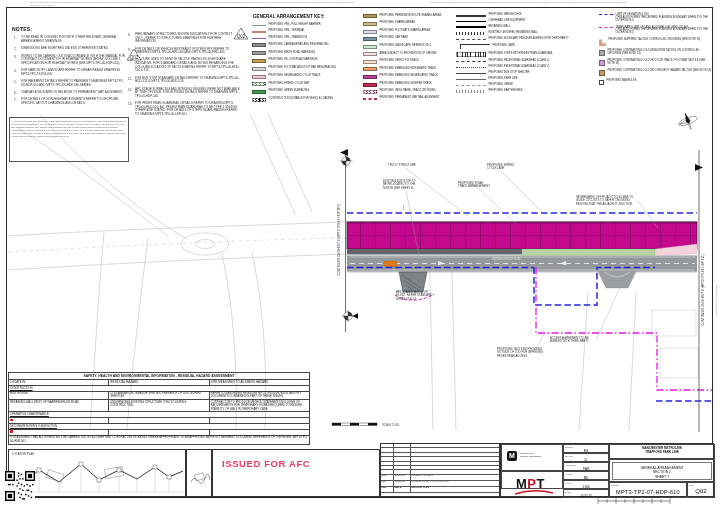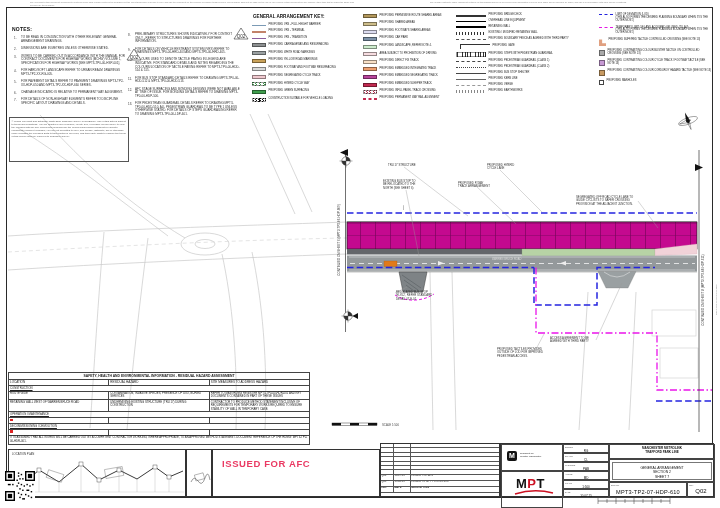--- a/index.html
+++ b/index.html
@@ -683,21 +683,21 @@
       </div>
     </div>
 
   <div id="tb" class="bbox">
     <div class="tb-cell" style="left:0;top:0;width:62px;height:27px;">
       <div style="position:absolute;left:5px;top:6px;width:10px;height:10px;background:#111;border-radius:2px;color:#fff;
                   font-size:7px;font-weight:bold;text-align:center;line-height:10px;">M</div>
       <div id="tfgm-name" class="pre" style="position:absolute;left:18px;top:8px;">Transport for
 Greater Manchester</div>
     </div>
-    <div class="tb-cell" style="left:0;top:27px;width:62px;height:37px;">
+    <div class="tb-cell" style="left:0;top:27px;width:62px;height:18px;">
       <div id="mpt-logo" style="position:absolute;left:14px;top:5px;">
         <span>M</span><span class="red">P</span><span>T</span>
       </div>
       <svg width="40" height="6" viewBox="0 0 40 6" style="position:absolute;left:12px;top:18px">
         <path d="M1,4 Q20,-2 39,3" fill="none" stroke="#cc1122" stroke-width="1.4"></path>
       </svg>
     </div>
     <div id="tb-fields" style="position:absolute;left:62px;top:0;width:46px;height:54px;">
         <div class="tb-cell" style="position: relative; width: 100%; height: 9px;">
           <span class="tb-label">DESIGN</span>

